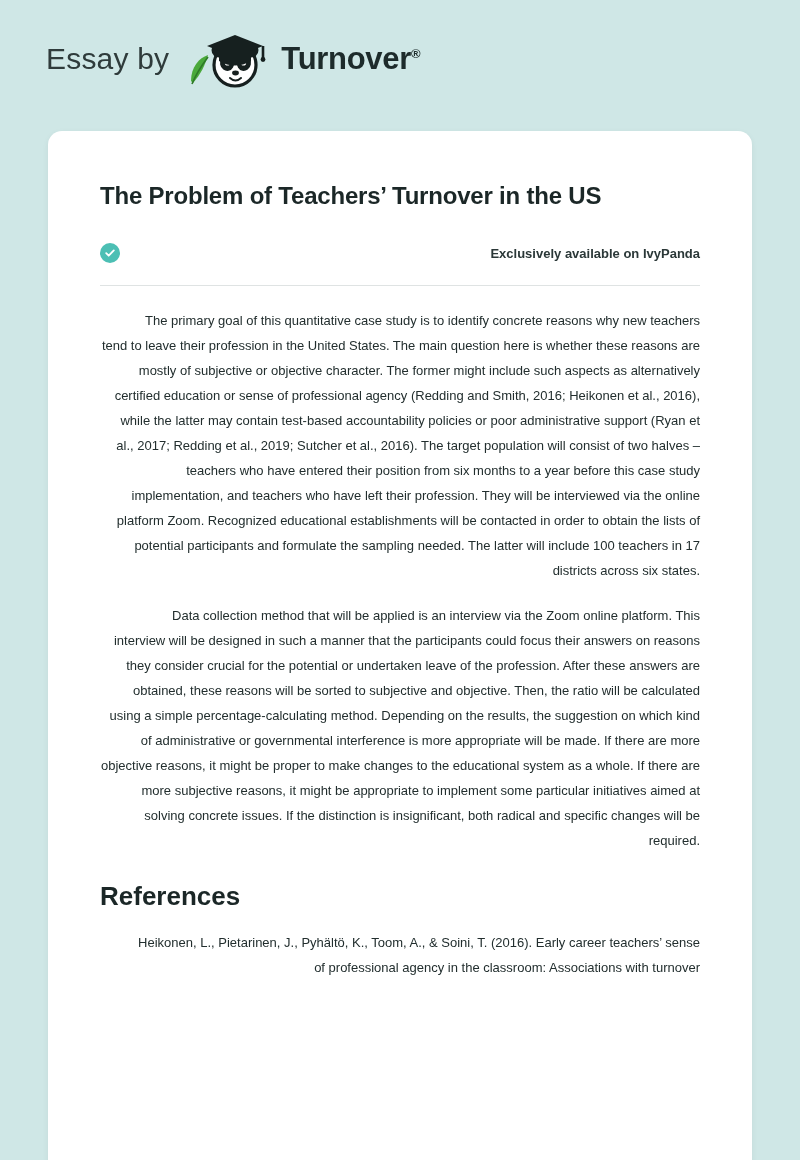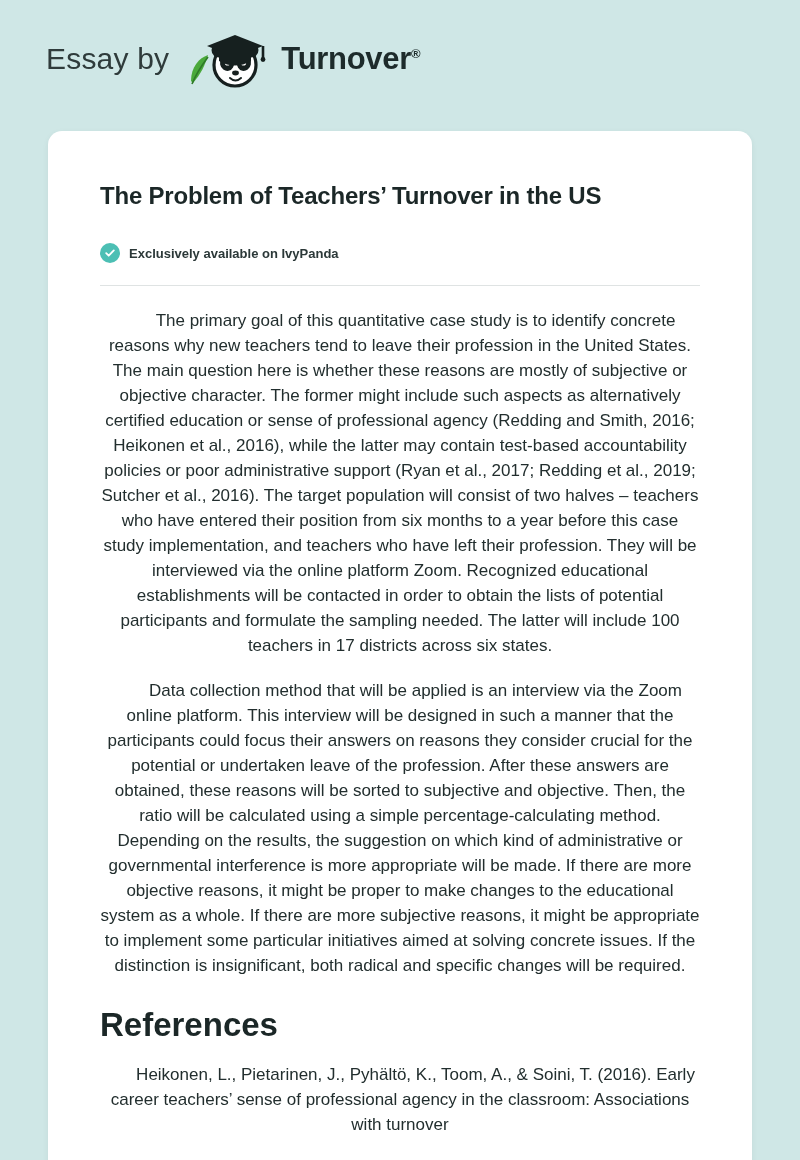--- a/index.html
+++ b/index.html
@@ -77,20 +77,21 @@
     line-height: 42px;
     color: #1b2727;
     font-weight: bold;
     margin: 0 0 26px 0;
     letter-spacing: -0.2px;
   }
   .exclusive {
     display: flex;
     align-items: center;
     margin-bottom: 22px;
+    justify-content: space-between;
   }
   .check-badge {
     width: 20px;
     height: 20px;
     border-radius: 50%;
     background: #4cbfb4;
     display: inline-flex;
     align-items: center;
     justify-content: center;
     margin-right: 9px;
@@ -101,29 +102,29 @@
     font-size: 13px;
     font-weight: bold;
     color: #2b3838;
   }
   .divider {
     border: none;
     border-top: 1px solid #dfe3e3;
     margin: 0 0 22px 0;
   }
   p.body-par {
-    font-size: 17px;
+    font-size: 13px;
     line-height: 25px;
     color: #222e2e;
     margin: 0 0 20px 0;
     text-indent: 31px;
-    text-align: center;
+    text-align: right;
   }
   h2.ref-heading {
-    font-size: 33px;
+    font-size: 26px;
     font-weight: bold;
     color: #1b2727;
     margin: 28px 0 18px 0;
   }
 </style>
 </head>
 <body>
 
 <div class="page">
 

